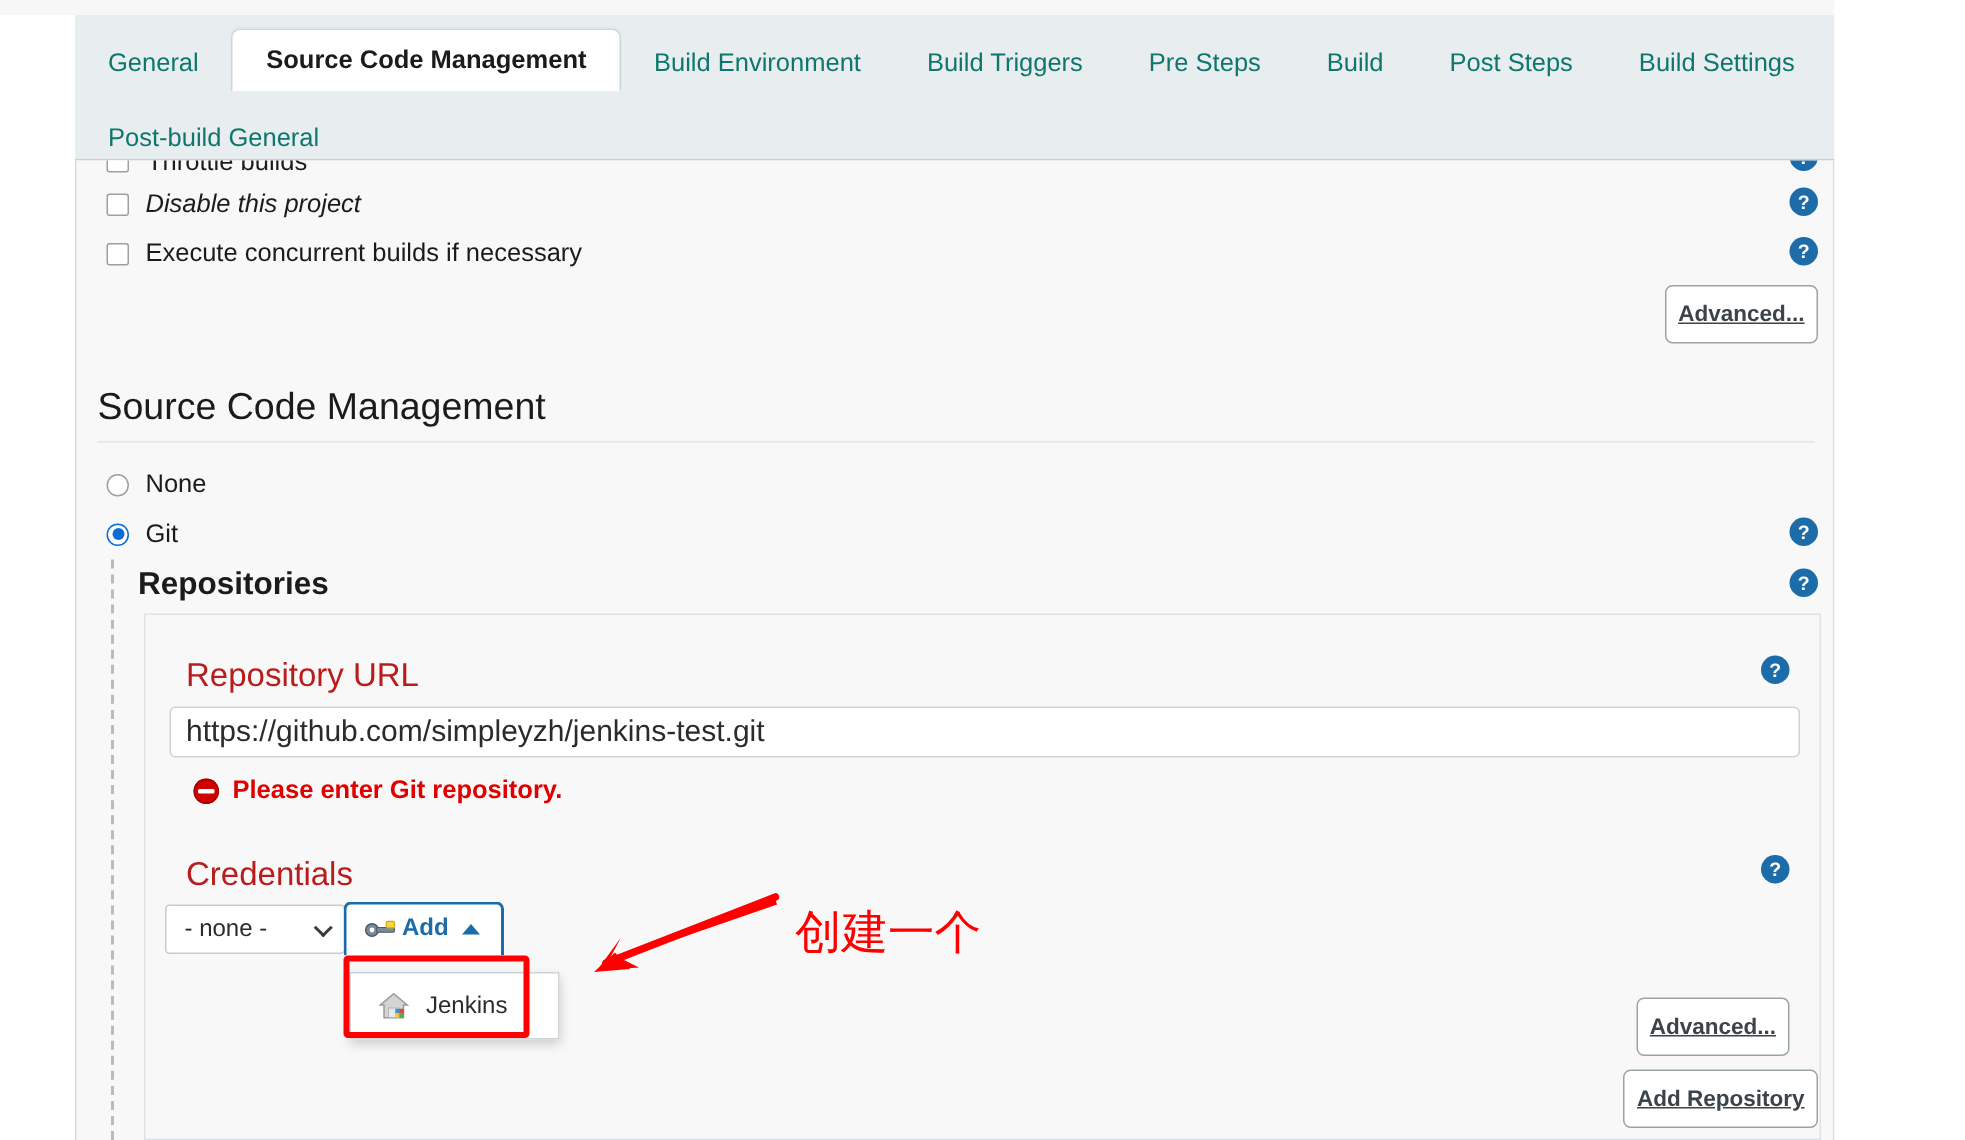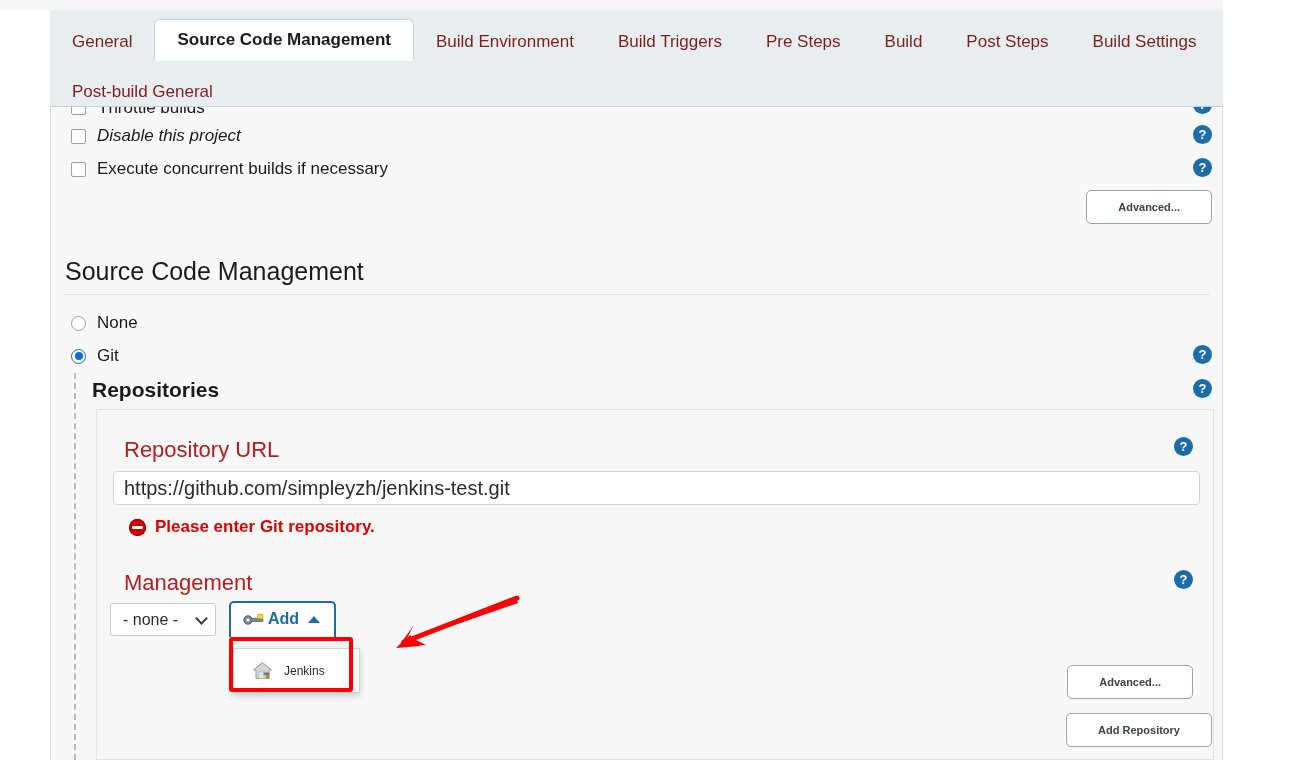--- a/index.html
+++ b/index.html
@@ -28,21 +28,21 @@
     position: absolute; left: 50px; top: 10px;
     width: 1173px; height: 97px;
     background: #e8eef0;
     border-bottom: 1px solid #c9cfd2;
   }
   .tabrow { position: absolute; left: 0; display: flex; align-items: flex-start; }
   .tabrow.r1 { top: 12px; }
   .tabrow.r2 { top: 62px; }
   .tab {
     font-size: 17px;
-    color: #7f1d1d;
+    color: #0f766e;
     padding: 8px 22px;
     white-space: nowrap;
     line-height: 24px;
     cursor: pointer;
   }
   .tab.active {
     background: #ffffff;
     color: #1b1b1b;
     font-weight: bold;
     border: 1px solid #cfd6d9;
@@ -103,24 +103,25 @@
     font-family: "Liberation Sans", sans-serif;
   }
 
   
   .btn {
     display: inline-block;
     background: #ffffff;
     border: 1px solid #9aa3a8;
     border-radius: 5px;
     color: #3c4349;
-    font-size: 11px; font-weight: bold;
-    padding: 10px 31px;
+    font-size: 15px; font-weight: bold;
+    padding: 10px 8px;
     cursor: pointer;
     white-space: nowrap;
+    text-decoration: underline;
   }
 
   
   .section-title {
     position: absolute; left: 14px;
     font-size: 25px; color: #1b1b1b; font-weight: normal;
   }
   .hr {
     position: absolute; left: 14px;
     height: 1px; background: #e2e4e6;
@@ -189,21 +190,21 @@
   .select-wrap { position: absolute; }
   .jselect {
     appearance: none; -webkit-appearance: none;
     background: #ffffff;
     border: 1px solid #c7cbce;
     border-radius: 3px;
     font-size: 16px; color: #2b2b2b;
     padding: 7px 30px 7px 12px;
     font-family: "Liberation Sans", sans-serif;
     cursor: pointer;
-    width: 106px;
+    width: 120px;
   }
   .select-chev {
     position: absolute; right: 10px; top: 50%;
     width: 9px; height: 9px; margin-top: -6px;
     border-right: 2px solid #3a3a3a; border-bottom: 2px solid #3a3a3a;
     transform: rotate(45deg);
     pointer-events: none;
   }
 
   
@@ -230,21 +231,21 @@
   .dropdown {
     position: absolute;
     background: #ffffff;
     border: 1px solid #cfd3d6;
     box-shadow: 0 3px 7px rgba(0,0,0,0.18);
     padding: 6px 0;
   }
   .dd-item {
     display: flex; align-items: center;
     padding: 6px 34px 6px 18px;
-    font-size: 12px; color: #2b2b2b;
+    font-size: 16px; color: #2b2b2b;
     cursor: pointer; white-space: nowrap;
   }
   .house-icon { width: 21px; height: 19px; margin-right: 11px; flex: none; }
 
   
   .redbox {
     position: absolute;
     border: 4px solid #fe0000;
     border-radius: 3px;
     pointer-events: none;
@@ -337,21 +338,21 @@
     <div class="field-label" style="left:62px; top:330px;">Repository URL</div>
     <div class="help" style="right:29px; top:330px;">?</div>
 
     <input class="textinput" style="left: 62px; top: 364px; width: 1087px; height: 34px;" value="https://github.com/simpleyzh/jenkins-test.git">
 
     <div class="errline" style="left:58px; top:410px;margin-left:20px;">
       <div class="err-icon"></div>
       <div class="err-text">Please enter Git repository.</div>
     </div>
 
-    <div class="field-label" style="left:62px; top:463px;">Management</div>
+    <div class="field-label" style="left:62px; top:463px;">Credentials</div>
     <div class="help" style="right:29px; top:463px;">?</div>
 
     <div class="select-wrap" style="left:59px; top:496px;">
       <select class="jselect">
         <option>- none -</option>
       </select>
       <span class="select-chev"></span>
     </div>
 
     <div class="addbtn" style="left:178px; top:494px;">
@@ -385,15 +386,16 @@
   </div>
 
   <div class="redbox" style="left:229px; top:637px; width:124px; height:55px;"></div>
 
   <svg class="arrow-svg" style="left:380px; top:595px; width:140px; height:60px;" viewBox="0 0 140 60">
     <path d="M136 2 L26 45 L34 30 L18 52 L46 50 L34 44 L138 8 Z" fill="#fe0000"></path>
     <path d="M137 3 L24 47" stroke="#fe0000" stroke-width="5" stroke-linecap="round"></path>
     <path d="M16 53 L40 51 L30 40 Z" fill="#fe0000"></path>
   </svg>
 
+  <div class="anno-text" style="left:530px; top:601px;">创建一个</div>
 
   <div class="right-gap"></div>
 </div>
 
 </body></html>

